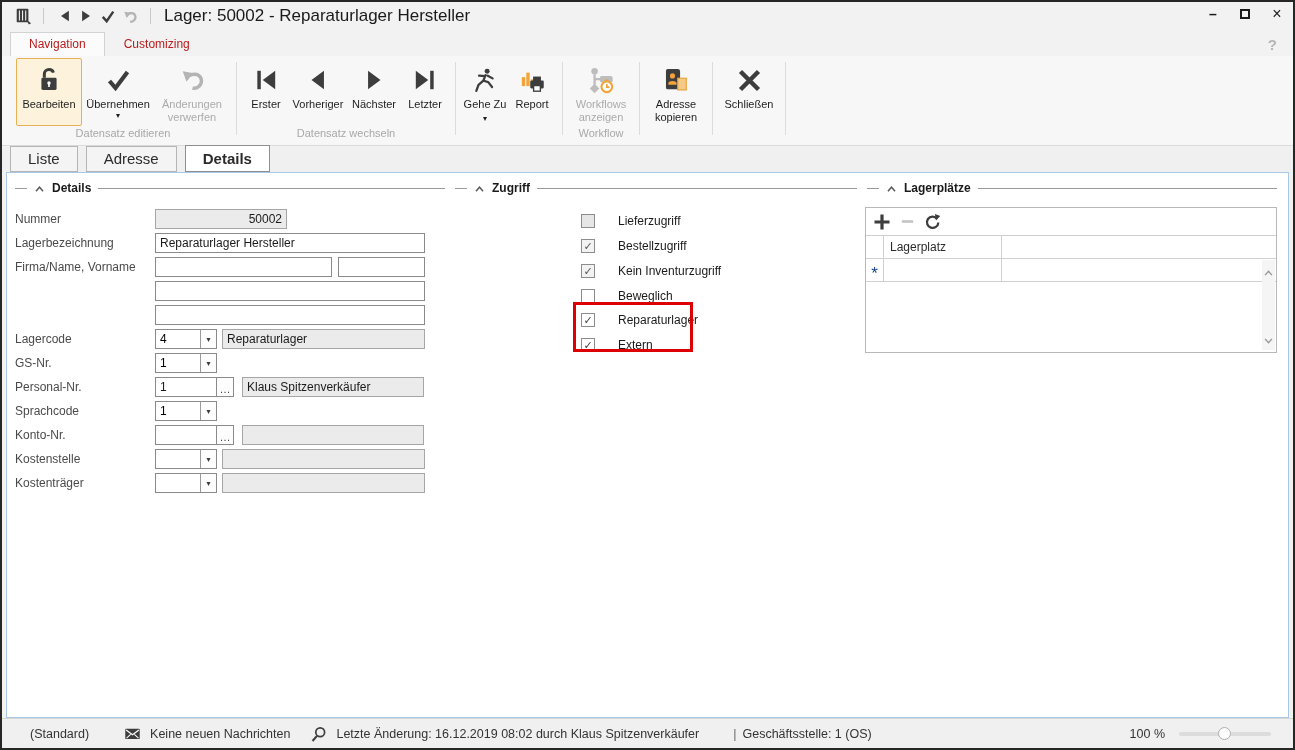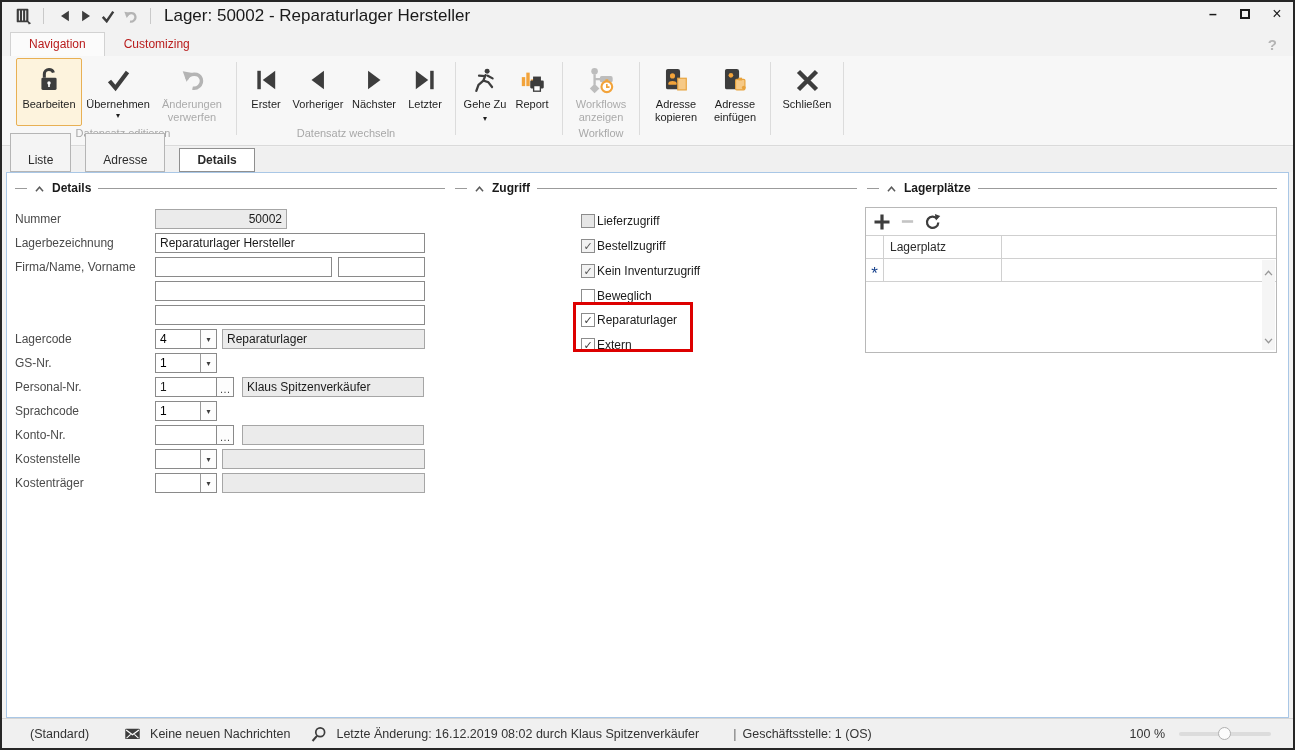--- a/index.html
+++ b/index.html
@@ -31,21 +31,21 @@
   .rbtn { display:flex; flex-direction:column; align-items:center; padding-top:5px; border:1px solid transparent; border-radius:2px; }
   .rbtn.active { background:#fdf3dd; border-color:#e8b054; }
   .ricon { height:32px; display:flex; align-items:center; justify-content:center; }
   .rlabel { font-size:11px; line-height:1.18; color:#1e1e1e; text-align:center; margin-top:2px; }
   .rbtn.disabled .rlabel { color:#ababab; }
   .caret-row { font-size:8px; color:#1e1e1e; line-height:7px; margin-top:1px; }
   .inline-caret { font-size:8px; color:#1e1e1e; }
 
   
   .pagetabs { position:absolute; top:145px; left:0; right:0; height:25px; background:#f0f0f0; display:flex; align-items:flex-end; padding-left:8px; }
-  .ptab { padding:19px 17px 4px; font-size:12px; color:#2b2b2b; background:#f4f4f4; border:1px solid #b5b5b5; margin-right:14px; }
+  .ptab { padding:3px 17px 4px; font-size:15px; color:#2b2b2b; background:#f4f4f4; border:1px solid #b5b5b5; margin-right:8px; }
   .ptab.active { background:#fff; font-weight:bold; border-color:#8f8f8f; padding-top:4px; }
 
   
   .panel { position:absolute; top:170px; left:4px; right:4px; bottom:30px; background:#fff; border:1px solid #a9c7e6; }
   .shead { position:absolute; top:7px; height:16px; display:flex; align-items:center; gap:7px; }
   .hdash { width:12px; height:1px; background:#9b9b9b; }
   .hline { flex:1; height:1px; background:#9b9b9b; }
   .htitle { font-size:12px; font-weight:bold; color:#1a1a1a; white-space:nowrap; }
 
   
@@ -55,21 +55,21 @@
   .fld { height:20px; font-size:12px; color:#1a1a1a; display:flex; align-items:center; padding:0 4px; }
   .fld.ro { background:#ebebeb; border:1px solid #a6a6a6; }
   .fld.rw { background:#fff; border:1px solid #8a8a8a; }
   .fld.num { justify-content:flex-end; }
   .combo { display:flex; height:20px; border:1px solid #8a8a8a; background:#fff; width:62px; }
   .cval { flex:1; font-size:12px; padding:2px 0 0 4px; }
   .cbtn { width:16px; border-left:1px solid #9a9a9a; display:flex; align-items:center; justify-content:center; font-size:8px; color:#3d3d3d; background:#fdfdfd; }
   .dots { width:18px; height:20px; border:1px solid #8a8a8a; margin-left:-1px; background:#fdfdfd; display:flex; align-items:flex-end; justify-content:center; font-size:11px; color:#444; padding-bottom:2px; line-height:9px; }
 
   
-  .chk { position:absolute; display:flex; align-items:center; gap:2px; height:16px; }
+  .chk { position:absolute; display:flex; align-items:center; gap:23px; height:16px; }
   .box { width:14px; height:14px; border:1px solid #8c8c8c; background:#fff; display:flex; align-items:center; justify-content:center; font-size:11px; font-weight:bold; color:#3d3d3d; line-height:11px; }
   .box.dim { background:#f2f2f2; color:#555; }
   .box.gray { background:#e6e6e6; }
   .clabel { font-size:12px; color:#1a1a1a; }
   .hlrect { position:absolute; left:566px; top:129px; width:120px; height:50px; border:3px solid #dd0000; }
 
   
   .lp-box { position:absolute; left:858px; top:34px; width:412px; height:146px; border:1px solid #b8b8b8; background:#fff; }
   .lp-toolbar { height:28px; border-bottom:1px solid #cfcfcf; display:flex; align-items:center; gap:5px; padding-left:6px; }
   .lp-tbtn { width:20px; height:20px; display:flex; align-items:center; justify-content:center; }
@@ -276,32 +276,20 @@
           <span class="ricon">
             <svg width="28" height="28" viewBox="0 0 24 24">
                 <path d="M5 2.5 h8.5 a2 2 0 0 1 2 2 v13.5 a2 2 0 0 1 -2 2 h-8.5 a1.6 1.6 0 0 1 -1.6 -1.6 v-14.3 a1.6 1.6 0 0 1 1.6 -1.6 z" fill="#3d3d3d"></path>
                 <circle cx="9" cy="8.5" r="2.2" fill="#f2a33a"></circle>
                 <path d="M5.5 14.8 c0-2.6 7-2.6 7 0 v1.2 h-7 z" fill="#f2a33a"></path>
                 <rect x="13.5" y="10.5" width="7.3" height="10" fill="#f6c986" stroke="#e8a33d" stroke-width="1"></rect>
               </svg>
           </span>
           <span class="rlabel">Adresse kopieren</span>
         </div>
-        <div class="rbtn" style="width:58px">
-          <span class="ricon">
-            <svg width="28" height="28" viewBox="0 0 24 24">
-                <path d="M5 2.5 h8.5 a2 2 0 0 1 2 2 v13.5 a2 2 0 0 1 -2 2 h-8.5 a1.6 1.6 0 0 1 -1.6 -1.6 v-14.3 a1.6 1.6 0 0 1 1.6 -1.6 z" fill="#3d3d3d"></path>
-                <circle cx="8.5" cy="8" r="2" fill="#f2a33a"></circle>
-                <rect x="12.5" y="11.5" width="8" height="9" rx="1" fill="#f6c986" stroke="#e8a33d" stroke-width="1"></rect>
-                <rect x="14.9" y="10" width="3.2" height="2.4" fill="#e8a33d"></rect>
-                <circle cx="19.5" cy="18.5" r="1.6" fill="#e8a33d"></circle>
-              </svg>
-          </span>
-          <span class="rlabel">Adresse einfügen</span>
-        </div>
       </div>
       <div class="rglabel"></div>
     </div>
 
     <div class="rsep"></div>
 
     <div class="rgroup">
       <div class="rbtns">
         <div class="rbtn" style="width:60px">
           <span class="ricon">

